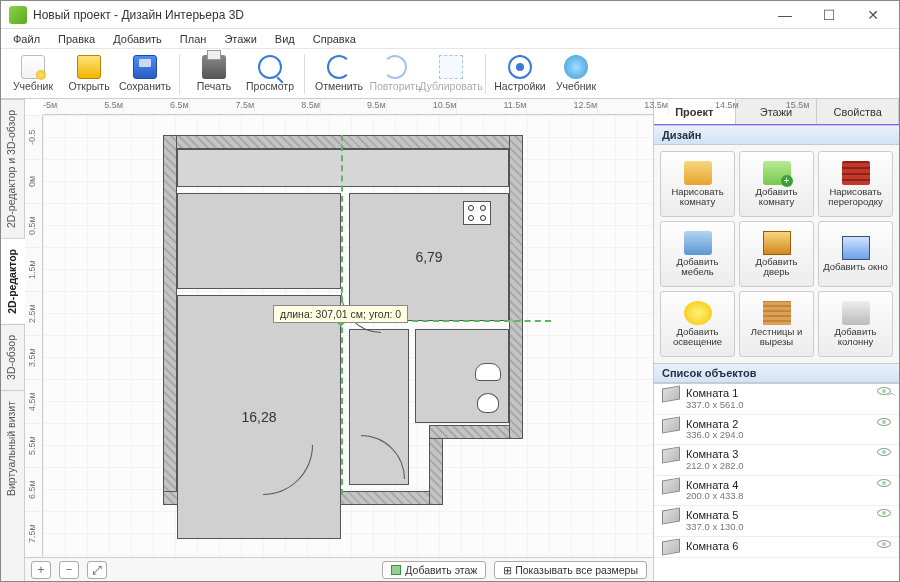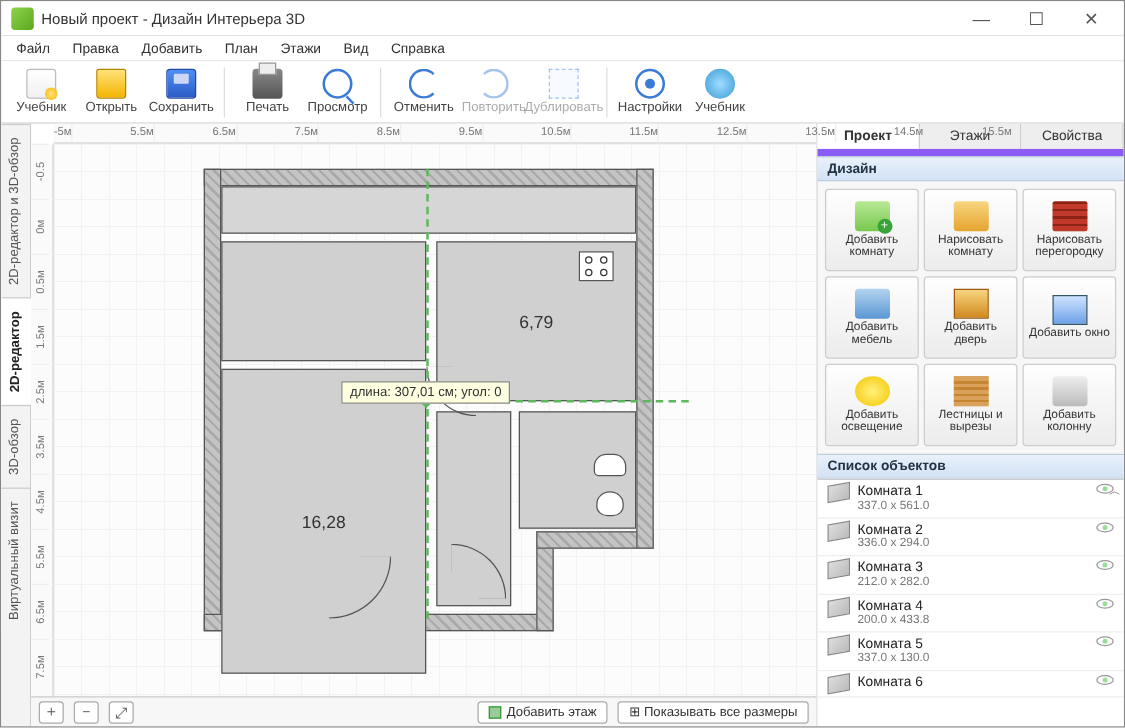--- a/index.html
+++ b/index.html
@@ -119,21 +119,21 @@
   .wsbar { position:absolute; left:0; right:0; bottom:0; height:24px; border-top:1px solid #ccc;
            background:#f7f7f7; display:flex; align-items:center; padding:0 6px; gap:8px;}
   .zoombtn { width:20px; height:18px; border:1px solid #aaa; border-radius:3px; background:#fff;
              display:flex;align-items:center;justify-content:center; font-size:12px; color:#555;}
   .wsbar .spacer { flex:1;}
   .wsbtn { height:18px; padding:0 8px; border:1px solid #aaa; border-radius:3px; background:#fff;
            display:flex; align-items:center; gap:4px; font-size:10.5px;}
   .wsbtn .sq { width:10px; height:10px; background:#9c9; border:1px solid #393;}
   
   .sidebar { width:246px; border-left:1px solid #ccc; background:#f7f7f7; display:flex; flex-direction:column;}
-  .sidetabs { height:26px; display:flex; border-bottom:6px solid #8b5cf6; background:#eee;}
+  .sidetabs { height:26px; display:flex; border-bottom:1px solid #8b5cf6; background:#eee;}
   .stab { flex:1; display:flex; align-items:center; justify-content:center; border-right:1px solid #ccc;
           font-size:11px; background:#eee;}
   .stab.active { background:#fff; font-weight:600;}
   .panel-title { background:linear-gradient(#e9f1fb,#d3e2f5); border-top:1px solid #bcd; border-bottom:1px solid #bcd;
                  padding:3px 8px; font-weight:600; color:#234; font-size:11px;}
   .toolgrid { display:grid; grid-template-columns: repeat(3,1fr); gap:4px; padding:6px;}
   .toolbtn { height:66px; background:linear-gradient(#fefefe,#ececec); border:1px solid #ccc; border-radius:3px;
              display:flex; flex-direction:column; align-items:center; justify-content:center; gap:2px;
              font-size:9.5px; text-align:center; line-height:1.1; padding:2px;}
   .toolbtn .ti { width:28px; height:24px; }
@@ -324,26 +324,26 @@
 
   <div class="sidebar">
     <div class="sidetabs">
       <div class="stab active">Проект</div>
       <div class="stab">Этажи</div>
       <div class="stab">Свойства</div>
     </div>
     <div class="panel-title">Дизайн</div>
     <div class="toolgrid">
       <div class="toolbtn">
+          <div class="ti ti-draw"></div>
+          <span>Нарисовать комнату</span>
+        </div>
+      <div class="toolbtn">
           <div class="ti ti-addroom"></div>
           <span>Добавить комнату</span>
-        </div>
-      <div class="toolbtn">
-          <div class="ti ti-draw"></div>
-          <span>Нарисовать комнату</span>
         </div>
       <div class="toolbtn">
           <div class="ti ti-wall"></div>
           <span>Нарисовать перегородку</span>
         </div>
       <div class="toolbtn">
           <div class="ti ti-furn"></div>
           <span>Добавить мебель</span>
         </div>
       <div class="toolbtn">

